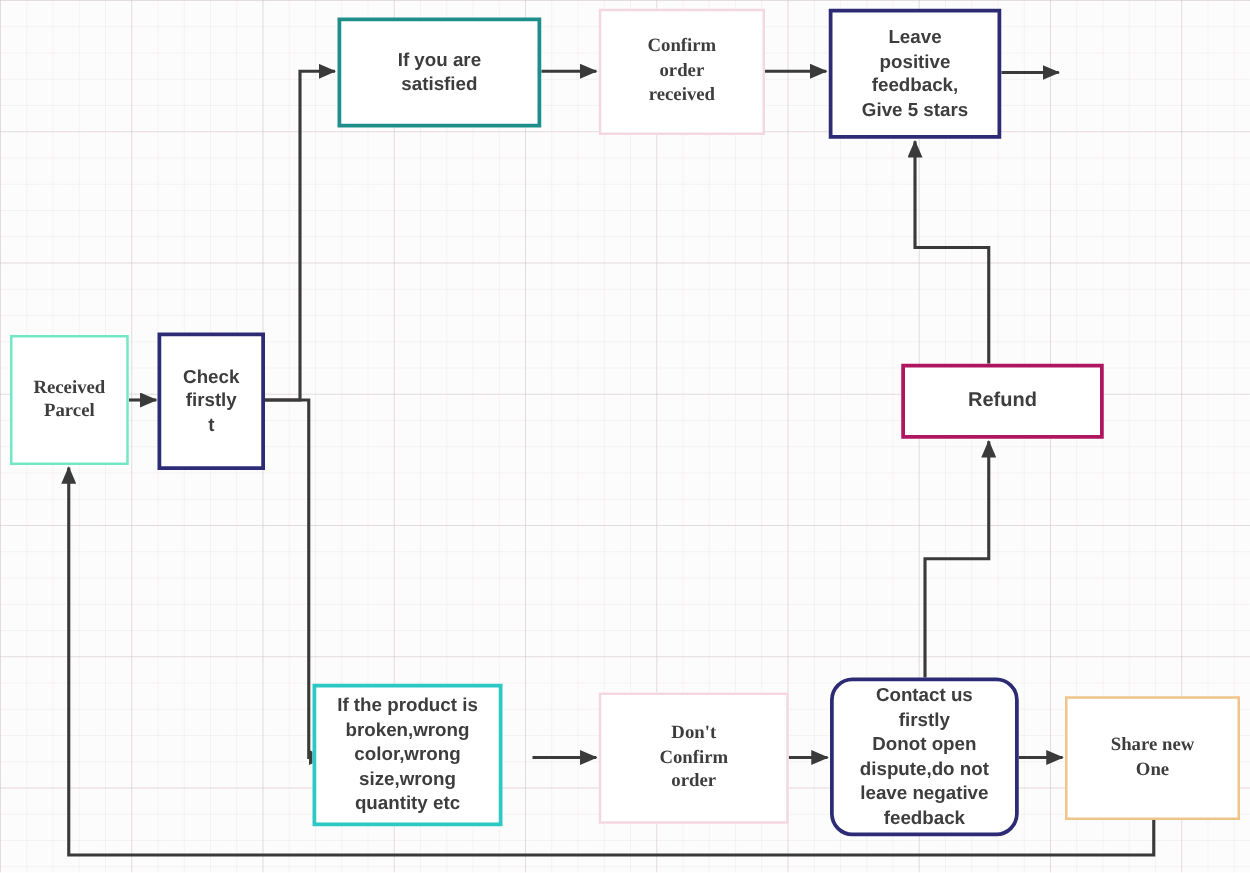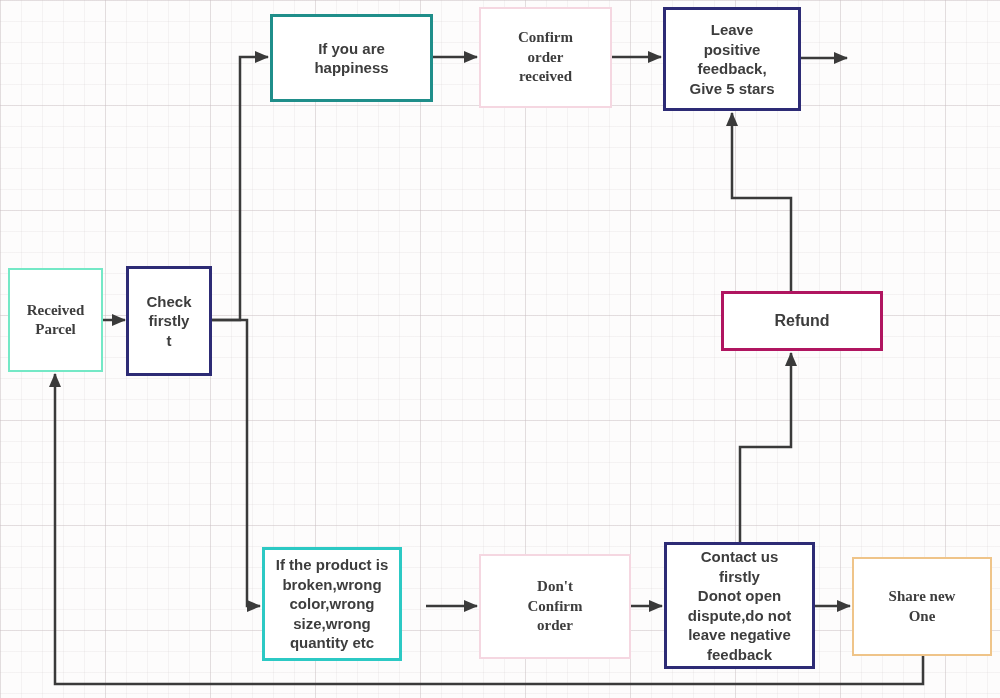--- a/index.html
+++ b/index.html
@@ -34,23 +34,23 @@
   .bw2{border:2px solid #ccc;font-family:Liberation Serif, serif;}
   .bw3{border:3px solid #ccc;}
   
   .n-received{left:8px;top:268px;width:95px;height:104px;}
   .n-check{left:126px;top:266px;width:86px;height:110px;}
   .n-satisfied{left:270px;top:14px;width:163px;height:88px;}
   .n-confirm{left:479px;top:7px;width:133px;height:101px;}
   .n-leave{left:663px;top:7px;width:138px;height:104px;}
   .n-share{left:849px;top:13px;width:148px;height:95px;}
   .n-refund{left:721px;top:291px;width:162px;height:60px;font-size:16px;}
-  .n-broken{left:262px;top:547px;width:140px;height:114px;}
+  .n-broken{left:250px;top:547px;width:152px;height:114px;}
   .n-dontconfirm{left:479px;top:554px;width:152px;height:105px;}
-  .n-contact{left:664px;top:542px;width:151px;height:127px;}
+  .n-contact{left:664px;top:542px;width:151px;height:127px;border-radius:18px;}
   .n-resend{left:852px;top:557px;width:140px;height:99px;}
 </style>
 </head>
 <body>
 
 <div class="canvas">
 
   <svg class="connectors" width="1000" height="698" viewBox="0 0 1000 698">
     <defs>
       <marker id="arrow" markerUnits="userSpaceOnUse" markerWidth="14" markerHeight="12" refX="13" refY="6" orient="auto">
@@ -77,21 +77,21 @@
   </div>
 
   <div class="node n-check bw3" style="border-color: rgb(45, 43, 117);">
     <span class="label">Check
 firstly
 t</span>
   </div>
 
   <div class="node n-satisfied bw3" style="border-color: rgb(31, 142, 138);">
     <span class="label">If you are
-happiness</span>
+satisfied</span>
   </div>
 
   <div class="node n-confirm bw2" style="border-color: rgb(245, 215, 225);">
     <span class="label">Confirm
 order
 received</span>
   </div>
 
   <div class="node n-leave bw3" style="border-color: rgb(45, 43, 117);">
     <span class="label">Leave

